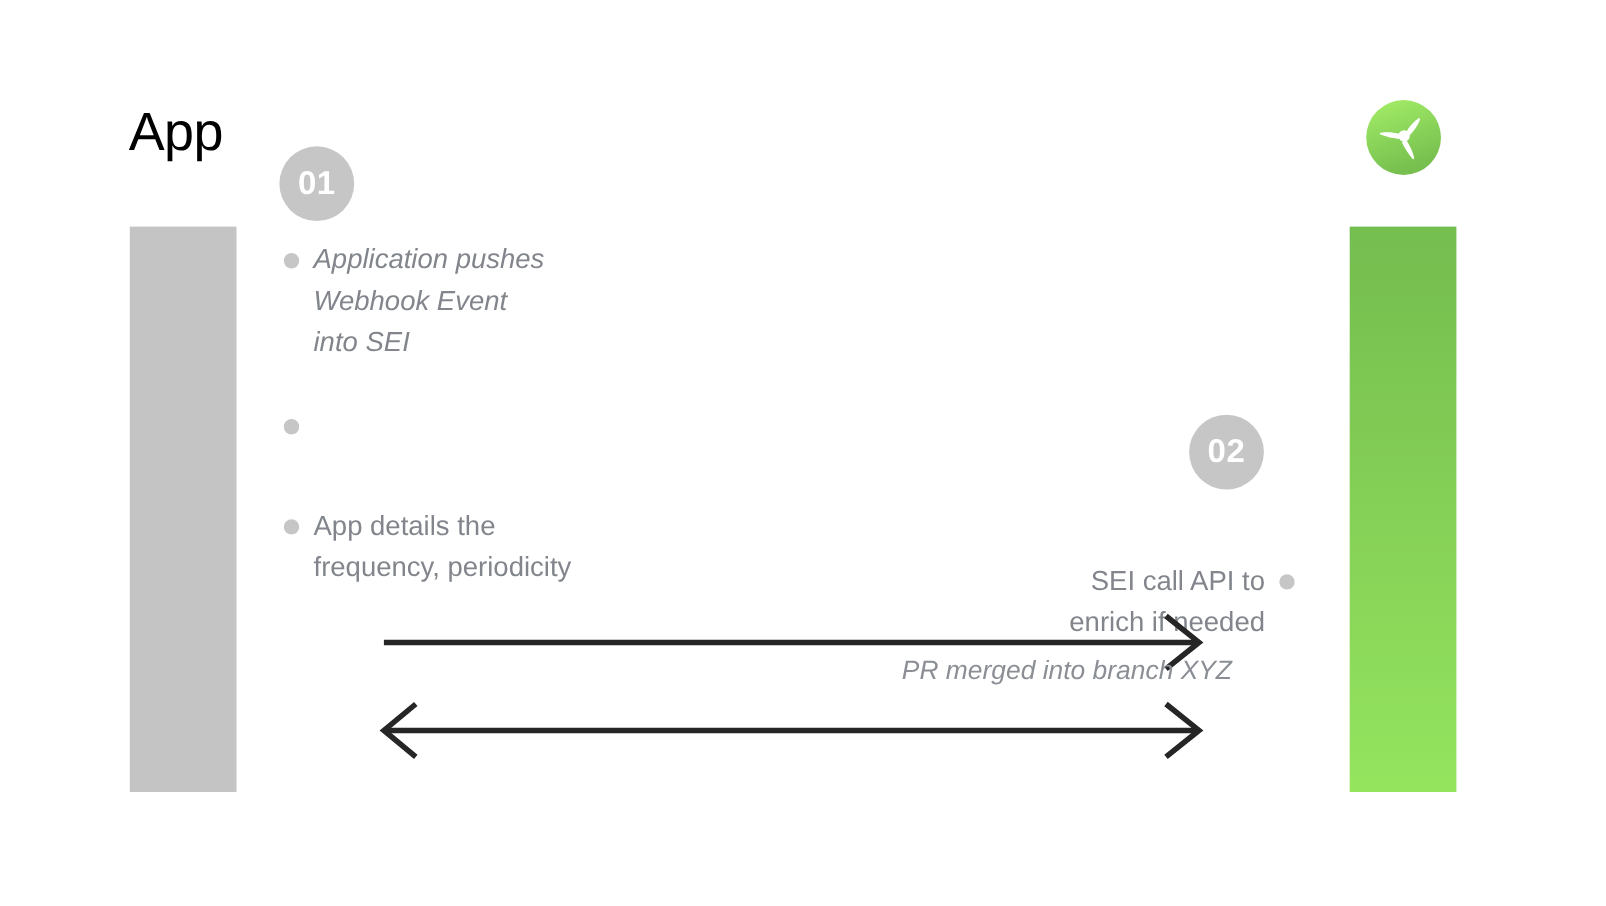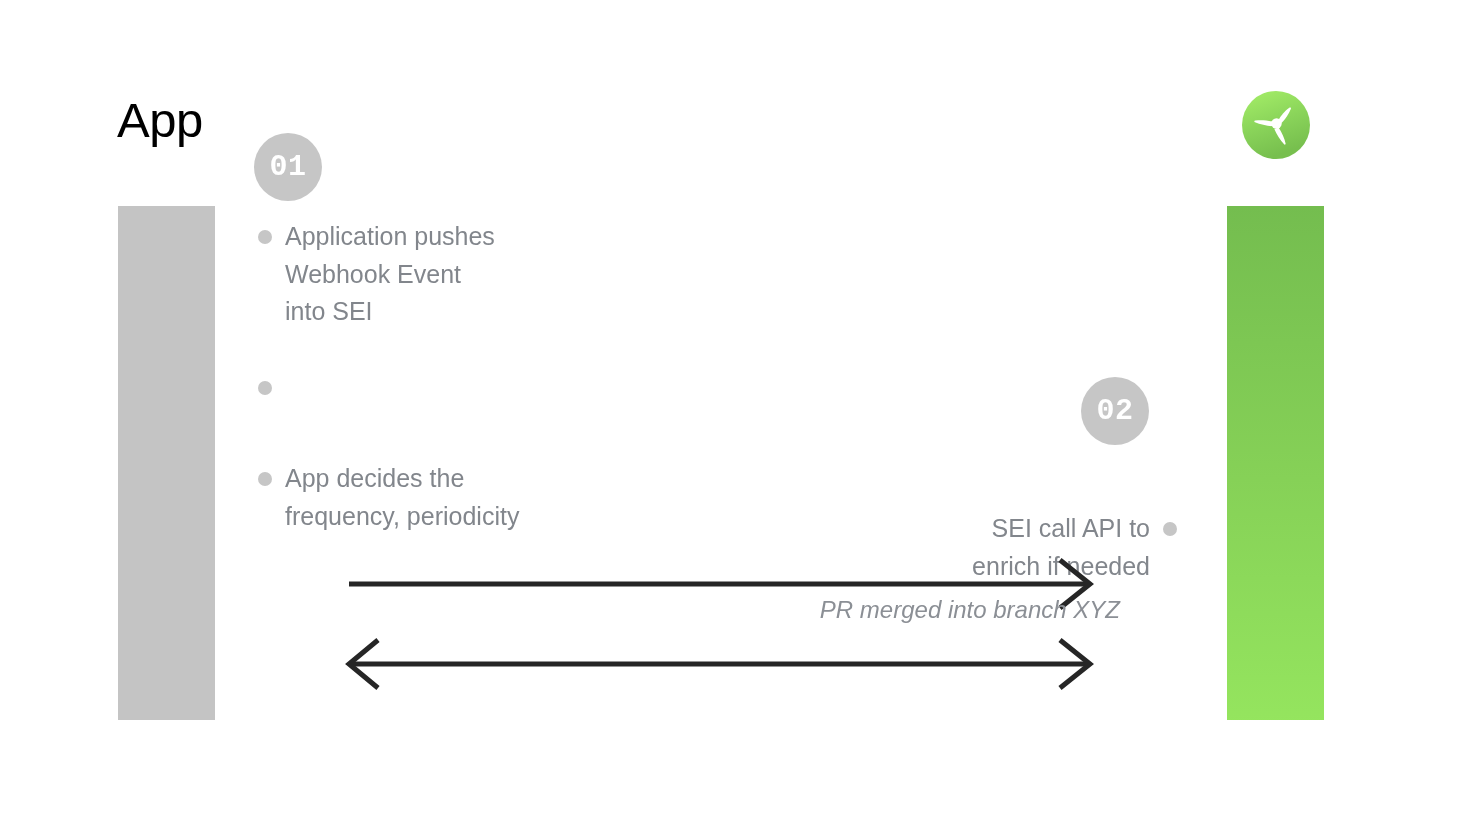--- a/index.html
+++ b/index.html
@@ -64,21 +64,20 @@
     height: 68px;
     border-radius: 50%;
     background: #c6c6c6;
     color: #ffffff;
     font-size: 30px;
     font-weight: 700;
     display: flex;
     align-items: center;
     justify-content: center;
     letter-spacing: 0.5px;
-    font-family: Liberation Mono, monospace;
   }
   .badge-01 { left: 254px; top: 133px; }
   .badge-02 { left: 1081px; top: 377px; }
 
   
   .bullet-group {
     position: absolute;
   }
   .bullet-row {
     position: relative;
@@ -96,21 +95,21 @@
     width: 14px;
     height: 14px;
     border-radius: 50%;
     background: #c6c6c6;
   }
 
   
   .col-left { left: 285px; top: 218px; width: 360px; }
   .col-left .bullet-row { margin-bottom: 0; }
   .col-left .dot { left: -27px; top: 12px; }
-  .b1 { position: absolute; top: 0px; }
+  .b1 { position: absolute; top: 0px; font-style: italic; }
   .b2 { position: absolute; top: 151px; }
   .b3 { position: absolute; top: 242px; }
 
   
   .col-right {
     left: 820px;
     top: 462px;
     width: 330px;
     text-align: right;
   }
@@ -184,21 +183,21 @@
       <span class="dot"></span>
       <span class="bullet-text">Application pushes
 Webhook Event
 into SEI</span>
     </div>
     <div class="bullet-row b2">
       <span class="dot"></span>
     </div>
     <div class="bullet-row b3">
       <span class="dot"></span>
-      <span class="bullet-text">App decides the
+      <span class="bullet-text">App details the
 frequency, periodicity</span>
     </div>
   </div>
 
   <div class="bullet-group col-right">
     <div class="bullet-row">
       <span class="dot"></span>
       <span class="bullet-text">SEI call API to
 enrich if needed</span>
     </div>

